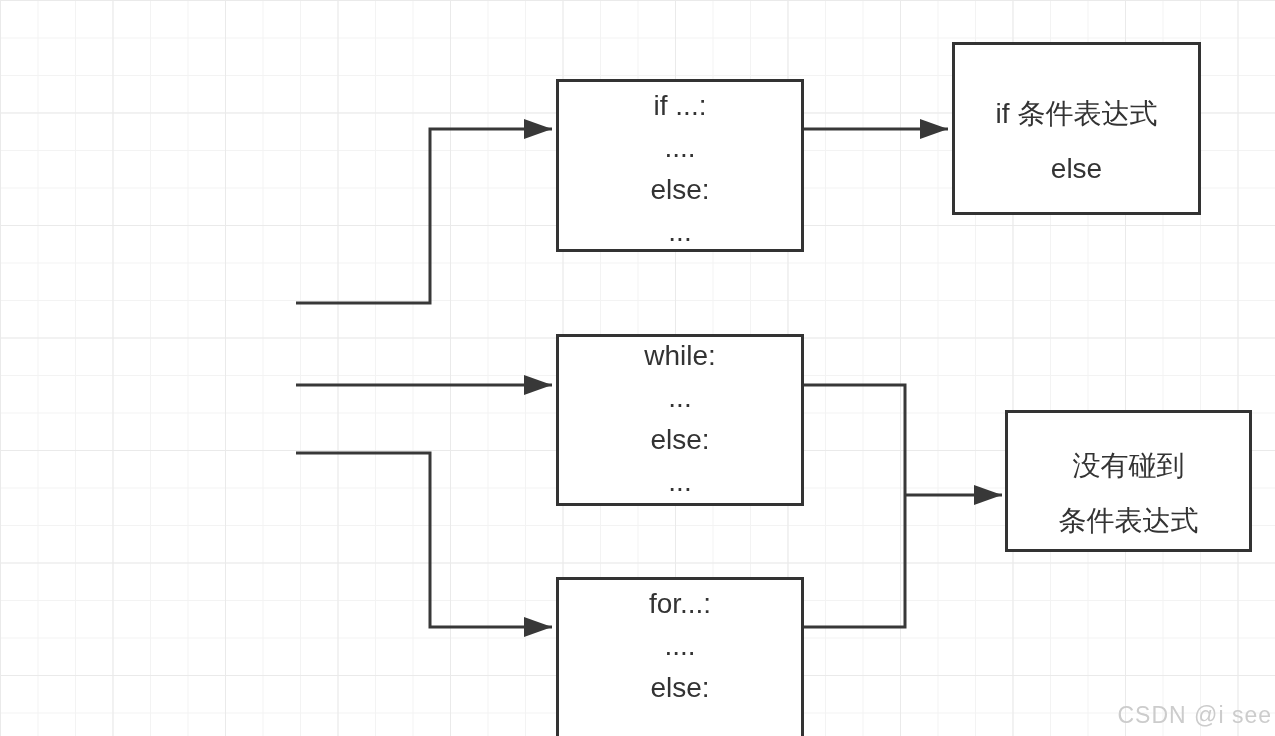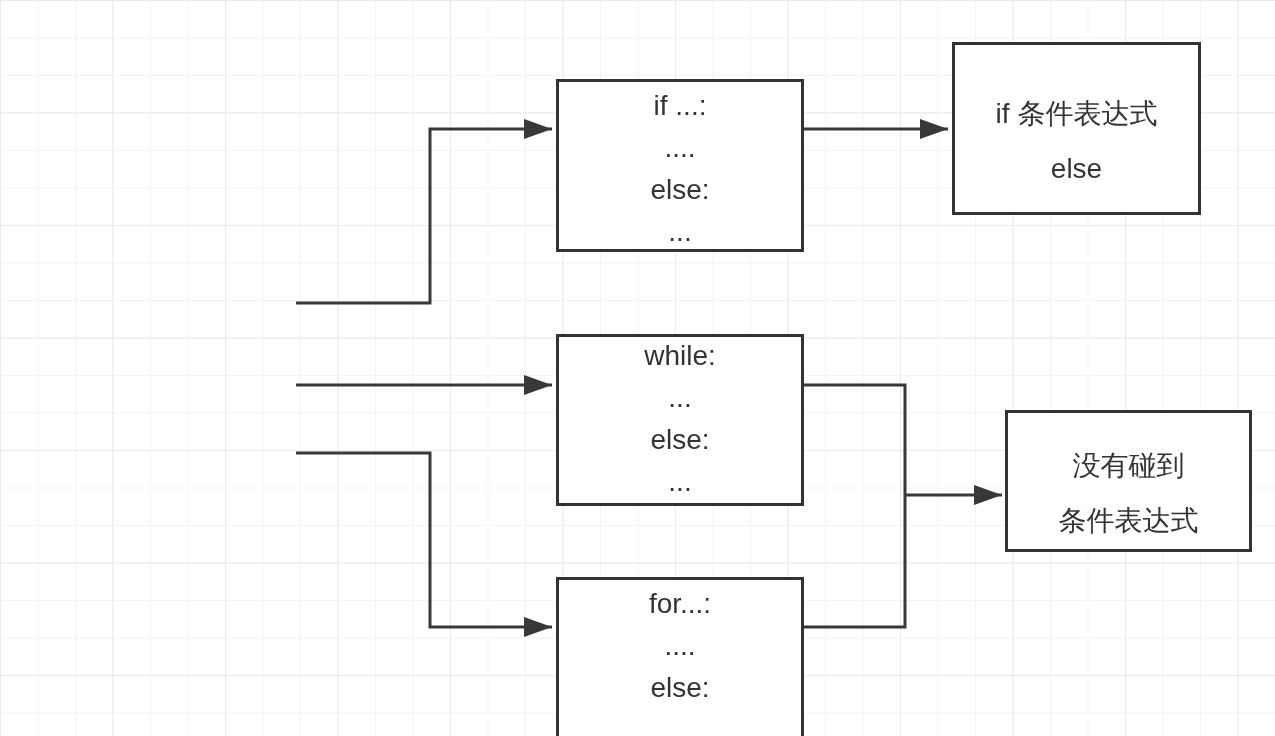--- a/index.html
+++ b/index.html
@@ -107,14 +107,15 @@
     <div class="line">....</div>
     <div class="line">else:</div>
     <div class="line">....</div>
   </div>
 
   <div class="node note" style="left:1005px; top:410px; width:247px; height:142px;">
     <div class="line">没有碰到</div>
     <div class="line">条件表达式</div>
   </div>
 
+  <div class="watermark">CSDN @i see</div>
 
 </div>
 
 </body></html>

